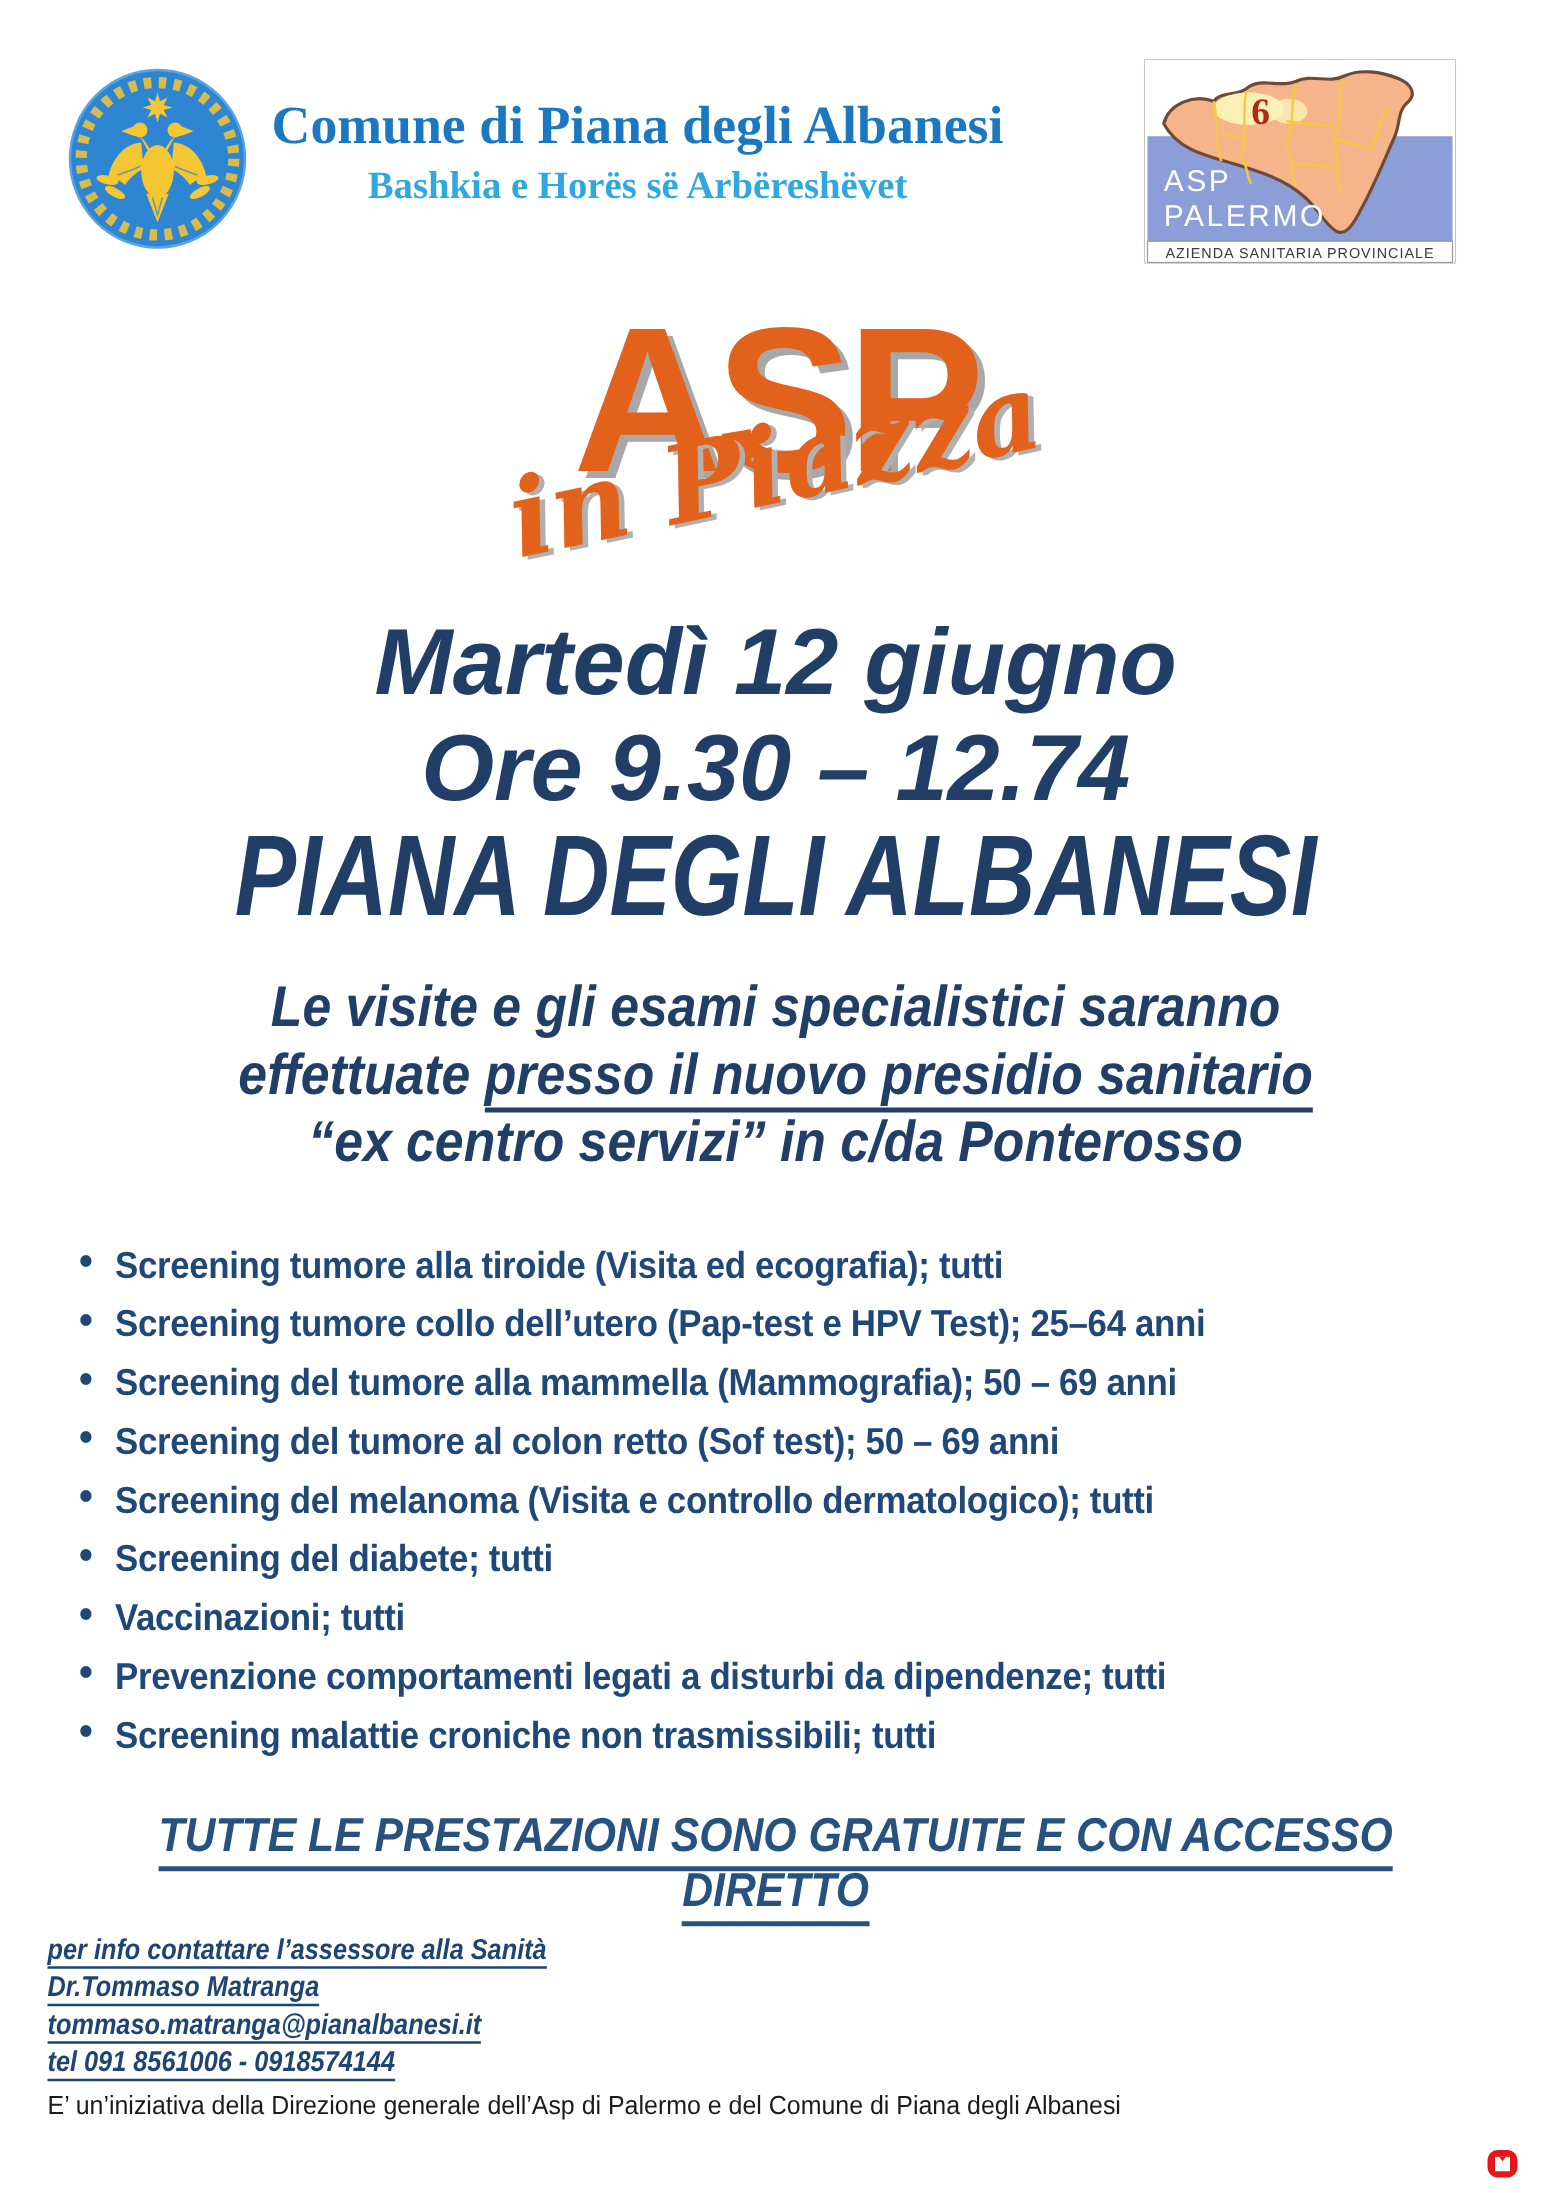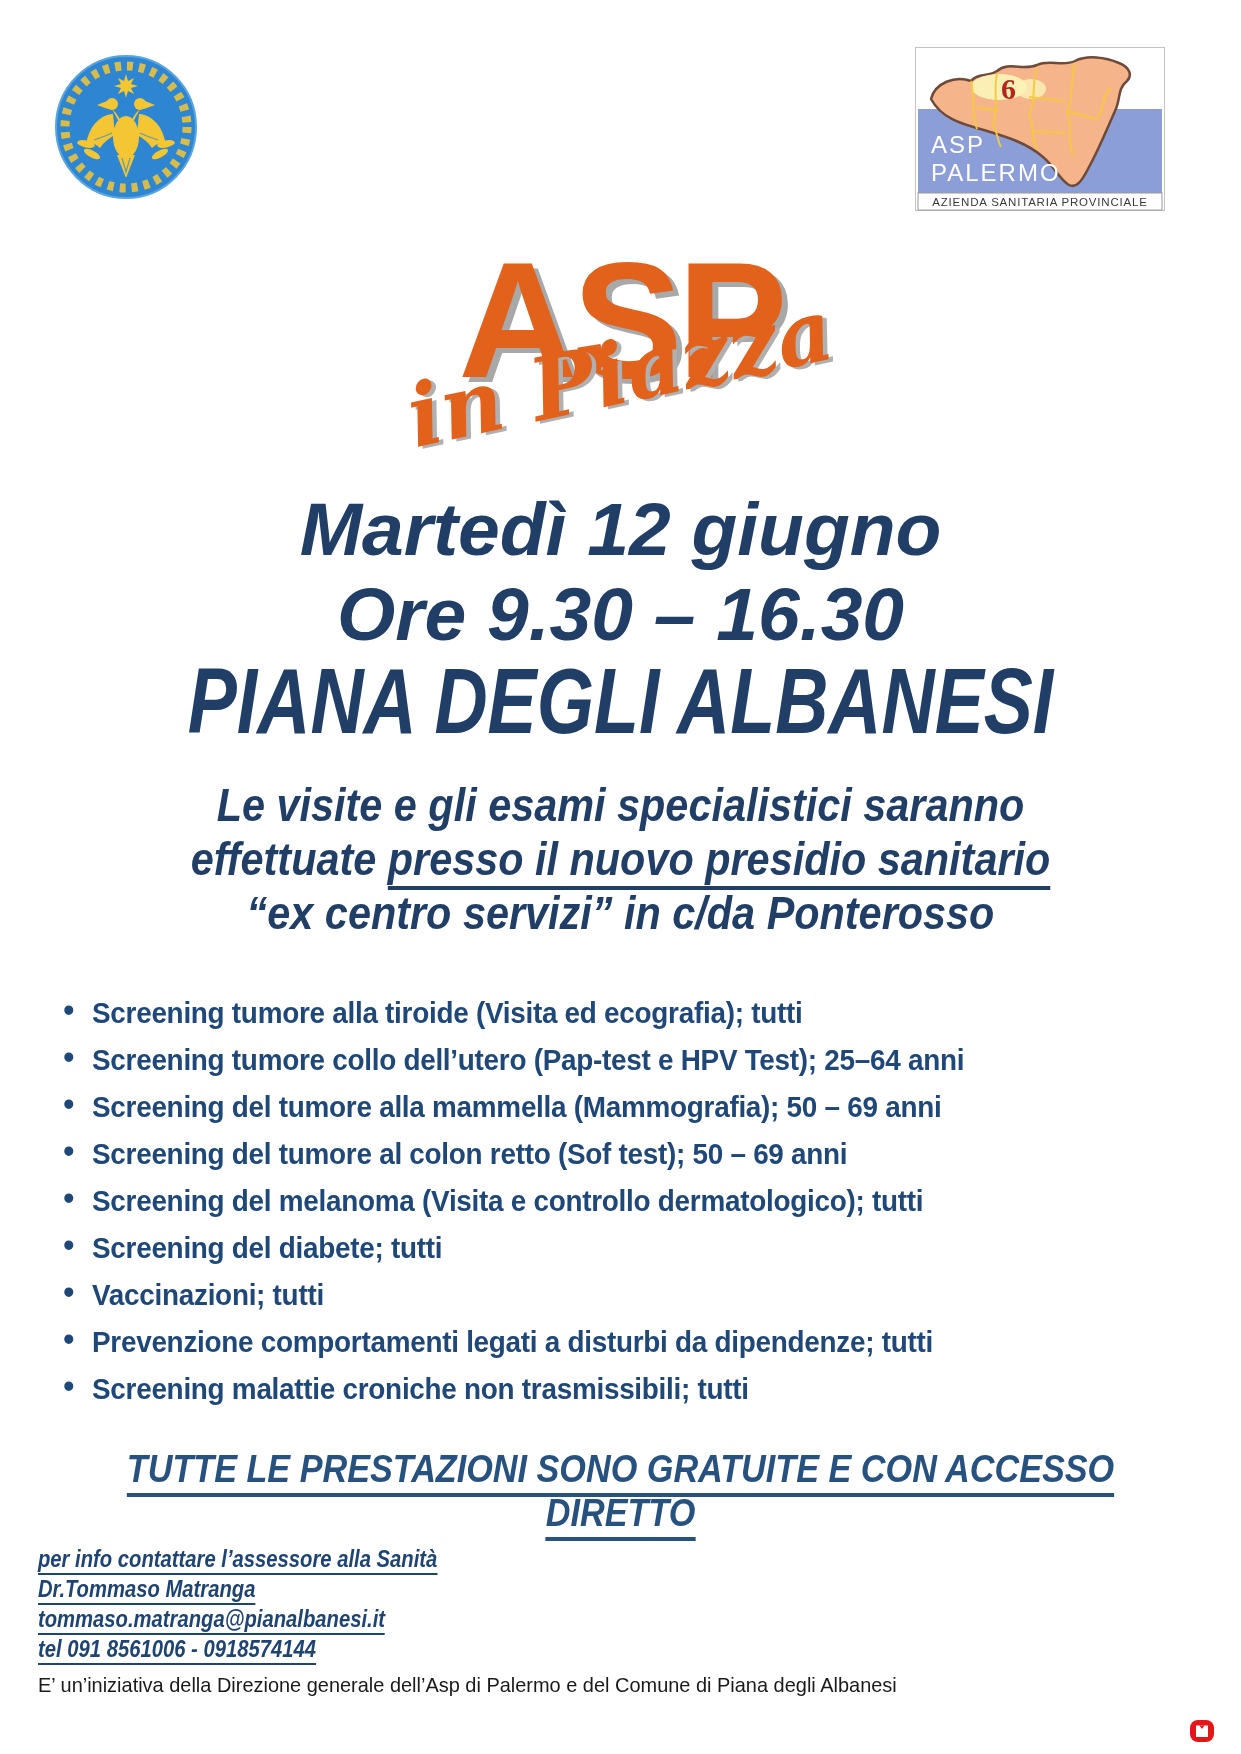--- a/index.html
+++ b/index.html
@@ -91,20 +91,22 @@
     </g>
     <g stroke="#2E86D3" stroke-width="1.2" fill="none" opacity="0.7">
       <path d="M44 86 C50 84 56 82 62 79"></path>
       <path d="M108 86 C102 84 96 82 90 79"></path>
       <path d="M72 104 L76 118 L80 104"></path>
     </g>
   </svg>
 </div>
 
 <div class="abs" id="muni-text">
+  <div class="muni-line1">Comune di Piana degli Albanesi</div>
+  <div class="muni-line2">Bashkia e Horës së Arbëreshëvet</div>
 </div>
 
 <div class="abs" id="asp-logo">
   <svg width="250" height="164" viewBox="0 0 250 164">
     <rect x="0.5" y="0.5" width="249" height="163" fill="#ffffff" stroke="#c4c4c4"></rect>
     <rect x="3" y="62" width="244" height="84" fill="#8C9ED8"></rect>
 
     <path d="M16 52 C20 36 40 28 56 34 C62 26 74 30 82 24 C94 14 108 24 122 18
              C134 12 148 20 160 14 C172 8 190 10 204 16 C214 20 218 28 212 34
              C202 42 206 52 200 64 C192 82 184 102 174 120 C168 132 162 142 154 138
@@ -124,21 +126,21 @@
     <text x="16" y="134" font-family="Liberation Sans, sans-serif" font-size="24" letter-spacing="2" fill="#ffffff">PALERMO</text>
     <rect x="3" y="146" width="244" height="17" fill="#ffffff" stroke="#999999"></rect>
     <text x="125" y="159" text-anchor="middle" font-family="Liberation Sans, sans-serif" font-size="11.5" letter-spacing="0.8" fill="#3a3a3a">AZIENDA SANITARIA PROVINCIALE</text>
   </svg>
 </div>
 
 <div class="abs" id="asp-wordmark">ASP</div>
 <div class="abs" id="in-piazza">in Piazza</div>
 
 <div class="abs navy" id="event-date">Martedì 12 giugno</div>
-<div class="abs navy" id="event-time">Ore 9.30 – 16.30</div>
+<div class="abs navy" id="event-time">Ore 9.30 – 12.74</div>
 <div class="abs navy" id="event-location">PIANA DEGLI ALBANESI</div>
 
 <div class="abs navy" id="intro">
   <div>Le visite e gli esami specialistici saranno</div>
   <div><span>effettuate </span><span class="u-thick">presso il nuovo presidio sanitario</span></div>
   <div>“ex centro servizi” in c/da Ponterosso</div>
 </div>
 
 <ul class="abs" id="services">
   <li><span class="dot">•</span><span>Screening tumore alla tiroide (Visita ed ecografia); tutti</span></li>

